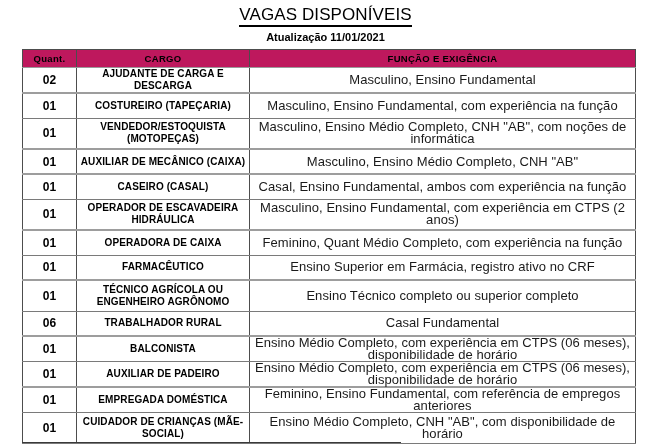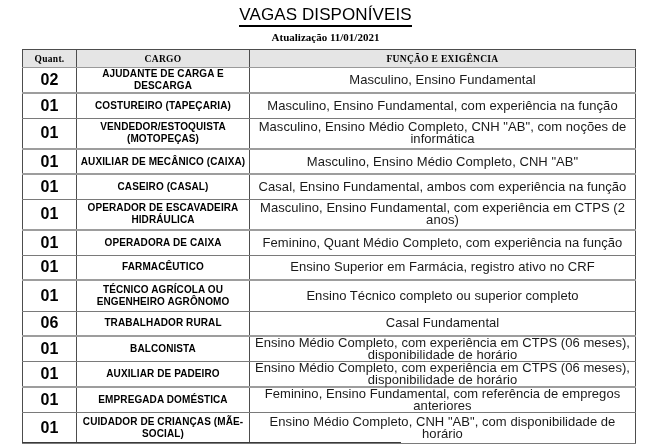--- a/index.html
+++ b/index.html
@@ -39,21 +39,20 @@
   .doc-subtitle {
     text-align: center;
     font-size: 11px;
     font-weight: bold;
     margin: 6px 0 0 0;
     line-height: 13px;
   }
   .doc-subtitle span {
     border-bottom: 1.5px solid #000;
     padding-bottom: 12px;
-    font-family: Liberation Serif, serif;
   }
 
   .table-wrap {
     position: absolute;
     left: 22px;
     top: 44px;
     width: 613px;
   }
 
   table.vagas {
@@ -71,39 +70,38 @@
     border-left: 1px solid #4d4d4d;
     border-right: 1px solid #4d4d4d;
     border-top: 1px solid #7a7a7a;
     border-bottom: 1px solid #7a7a7a;
     padding: 0;
     vertical-align: middle;
     text-align: center;
   }
 
   table.vagas thead th {
-    background: #e5e5e5;
+    background: #be185d;
     font-size: 9.5px;
     font-weight: bold;
     letter-spacing: 0.3px;
     height: 17px;
     border-top: 1px solid #4d4d4d;
     border-bottom: 1px solid #9a9a9a;
-    font-family: Liberation Serif, serif;
   }
 
   table.vagas tbody tr {
     height: 25px;
   }
   table.vagas tbody tr.tall {
     height: 31px;
   }
 
   td.quant {
-    font-size: 16px;
+    font-size: 12px;
     font-weight: bold;
     letter-spacing: 0.2px;
   }
   td.cargo {
     font-size: 10px;
     font-weight: bold;
     letter-spacing: 0.1px;
     line-height: 12px;
     padding: 1px 3px;
     margin-left: 48px;

